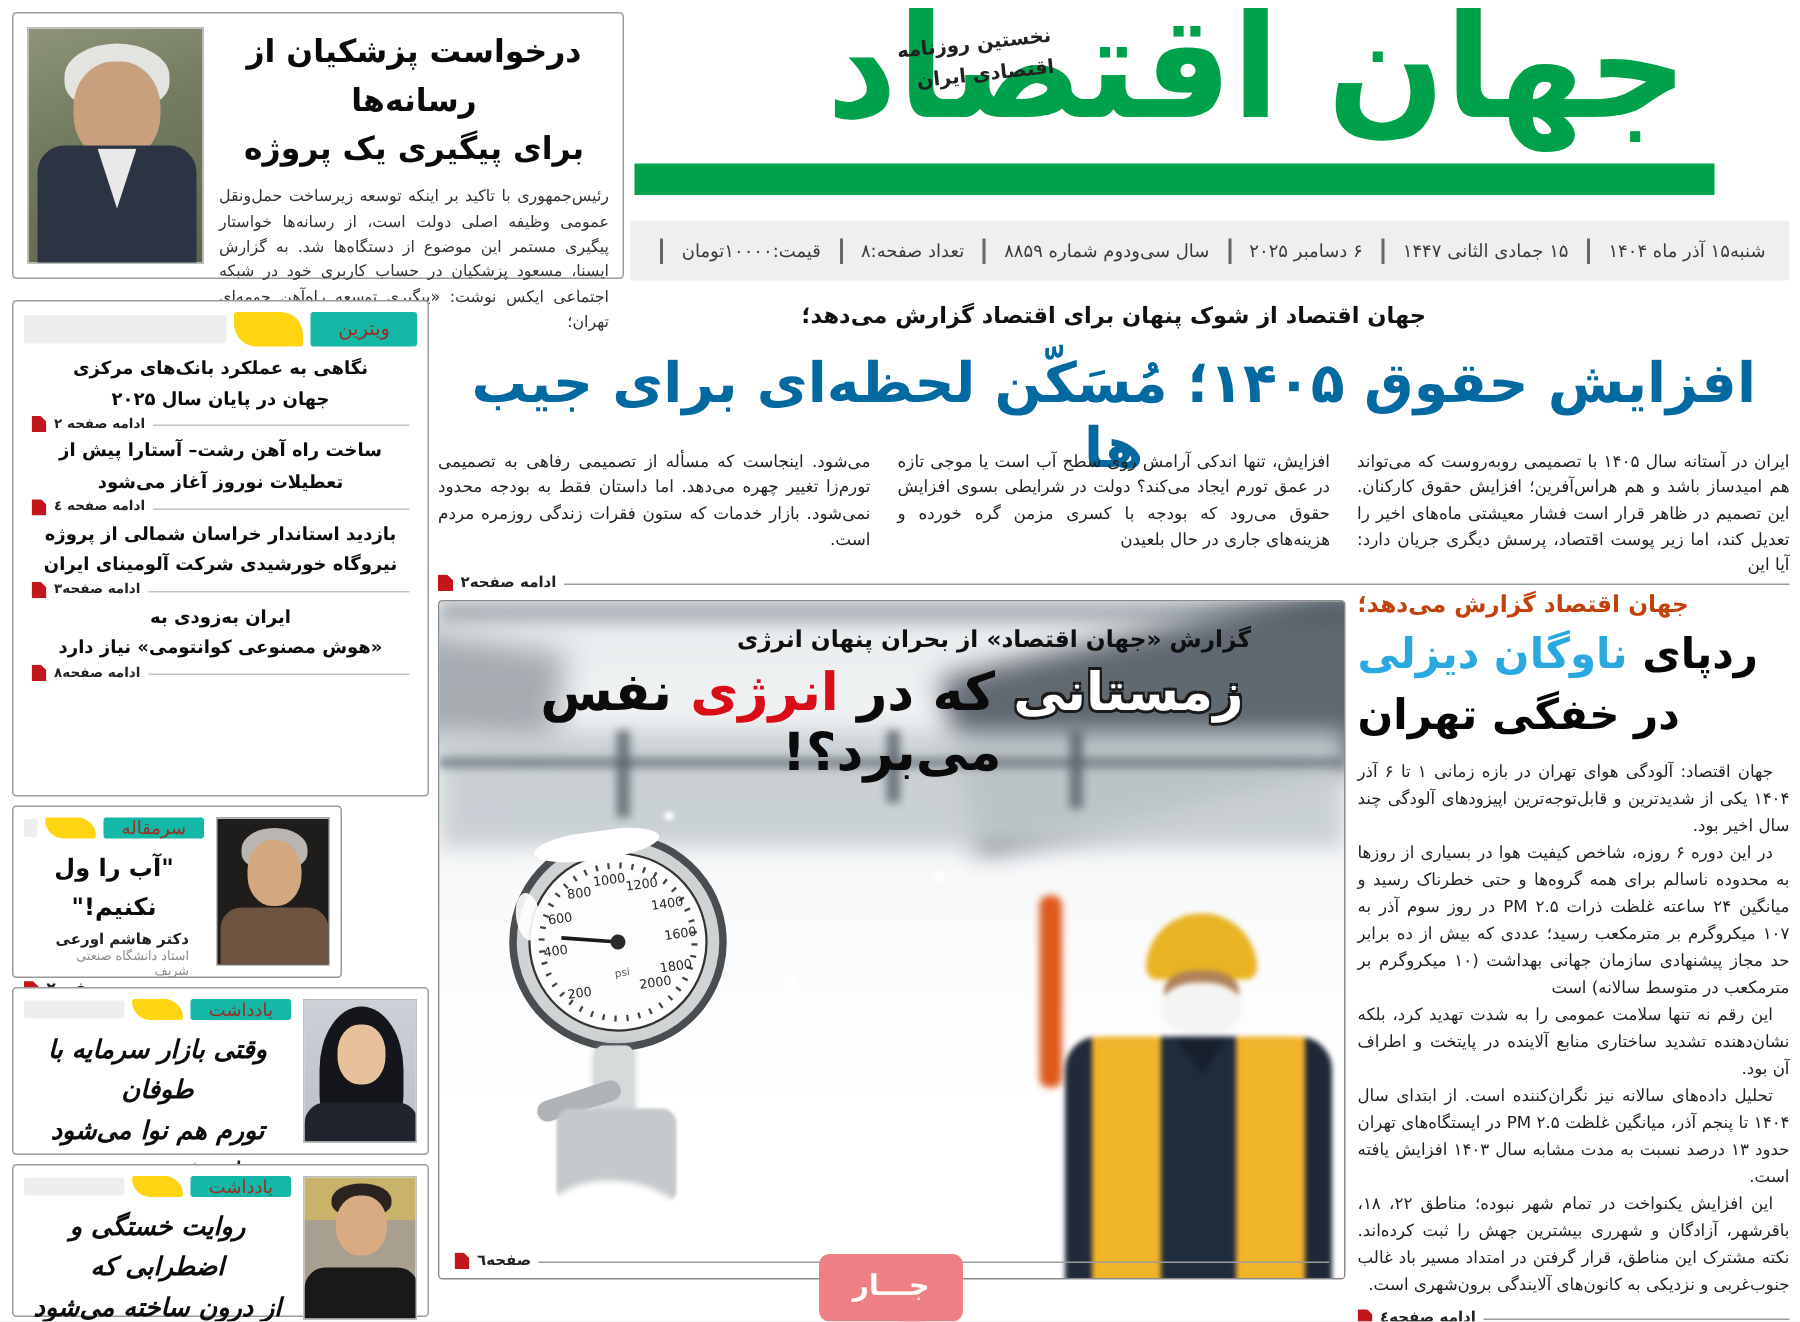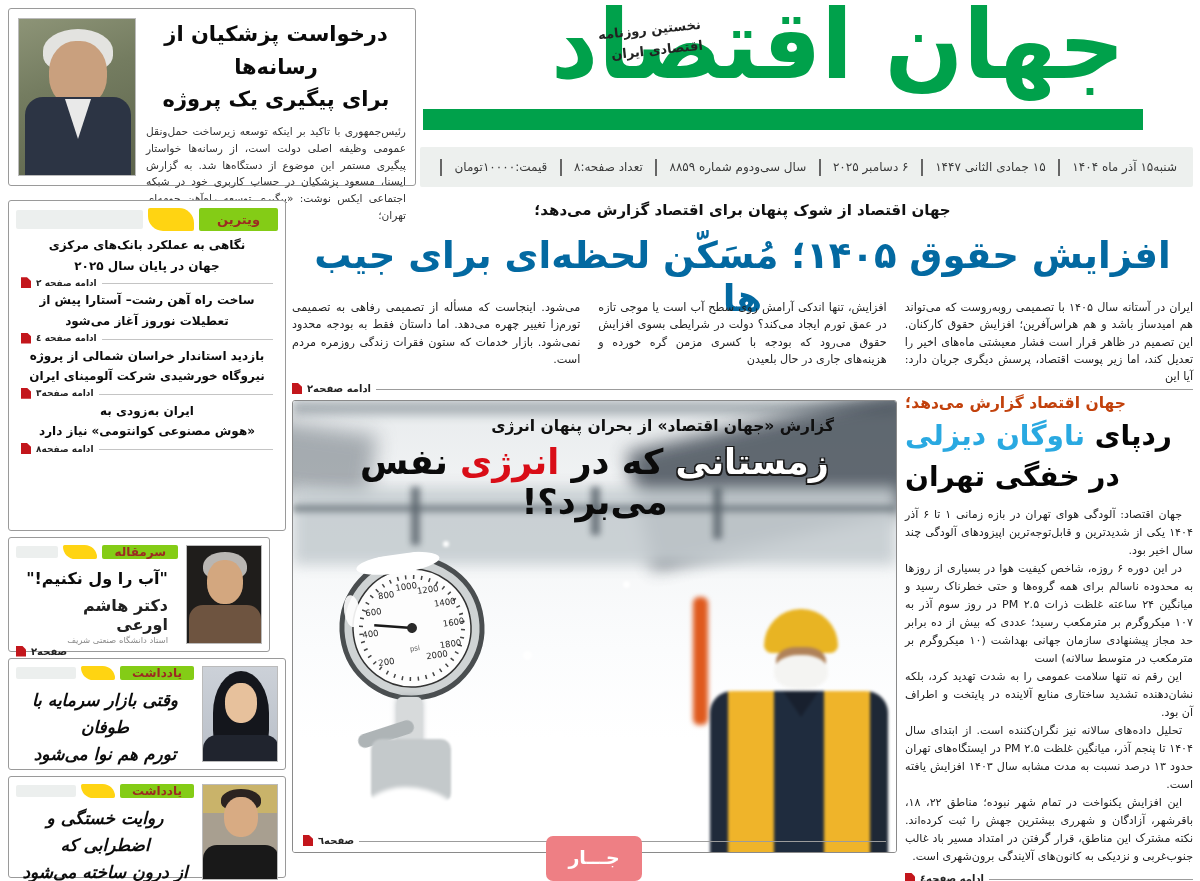--- a/index.html
+++ b/index.html
@@ -99,44 +99,44 @@
   .right-col { position:absolute; left:905px; top:394px; width:288px; display:flex; flex-direction:column; }
   .rc-kicker { text-align:left; font-size:15.5px; font-weight:bold; color:#c2410c; }
   .rc-title { text-align:left; font-size:28px; font-weight:bold; line-height:1.45; color:#060606; margin-top:4px; }
   .rc-blue { color:#2aa9e1; }
   .rc-body { margin-top:9px; font-size:11.1px; line-height:1.62; text-align:justify; color:#222; }
   .rc-body p { text-indent:11px; }
   .rc-more { margin-top:6px; }
 
   
   .tab { display:flex; align-items:center; height:23px; margin:7px 7px 3px; direction:rtl; }
-  .tab-label { background:#84cc16; color:#9c2b21; font-weight:bold; font-size:13px;
+  .tab-label { background:#14b8a6; color:#9c2b21; font-weight:normal; font-size:13px;
                height:100%; display:flex; align-items:center; padding:0 18px; border-radius:2px; }
   .tab-leaf { width:46px; height:100%; background:#ffd412; border-radius:2px 15px 2px 15px; margin:0 5px; }
   .tab-rest { flex:1; height:80%; background:#ecefee; border-radius:2px; }
   .v-box { left:8px; top:200px; width:278px; height:331px; }
   .v-item { padding:1px 9px 0; }
   .v-head { font-size:12px; font-weight:bold; text-align:center; line-height:1.72;
             white-space:pre-line; color:#0c0c0c; }
   .v-more { margin:0 3px; }
   .v-more .more-text { font-size:9px; }
 
   .pbox { display:flex; gap:8px; padding:7px; }
   .p-photo { width:76px; height:100%; min-height:96px; border:1px solid #bbb; position:relative;
              overflow:hidden; flex:0 0 auto; }
   .p-main { flex:1; display:flex; flex-direction:column; }
   .p-main .tab { margin:0 0 4px; height:20px; }
   .p-main .tab-label { font-size:12px; padding:0 12px; }
   .p-main .tab-leaf { width:34px; }
   .p-title { font-size:16px; font-weight:bold; text-align:center; line-height:1.6;
              white-space:pre-line; color:#0c0c0c; margin-top:3px; }
-  .p-author { font-size:16px; font-weight:bold; color:#222; margin:4px 10px 0; }
+  .p-author { font-size:10px; font-weight:bold; color:#222; margin:4px 10px 0; }
   .p-role { font-size:8.5px; color:#8a8a8a; margin:1px 10px 0; }
   .p-more { margin-top:auto; align-self:flex-end; }
-  .ed-box { left:8px; top:537px; width:262px; height:115px; }
+  .ed-box { left:8px; top:537px; width:220px; height:115px; }
   .n1-box { left:8px; top:658px; width:278px; height:112px; }
   .n2-box { left:8px; top:776px; width:278px; height:102px; }
   .n1-box .p-title, .n2-box .p-title { font-size:17px;font-style:italic; }
 
   
   .po-face { position:absolute; border-radius:46%; background:#d3a77f; }
   .po-hair { position:absolute; border-radius:50% 50% 40% 40%; }
   .po-body { position:absolute; bottom:0; border-radius:14px 14px 0 0; }
   .ed-photo { background:#1f1d1b; }
   .n1-photo { background:linear-gradient(180deg,#ccd1d8,#b9bfc8); }

